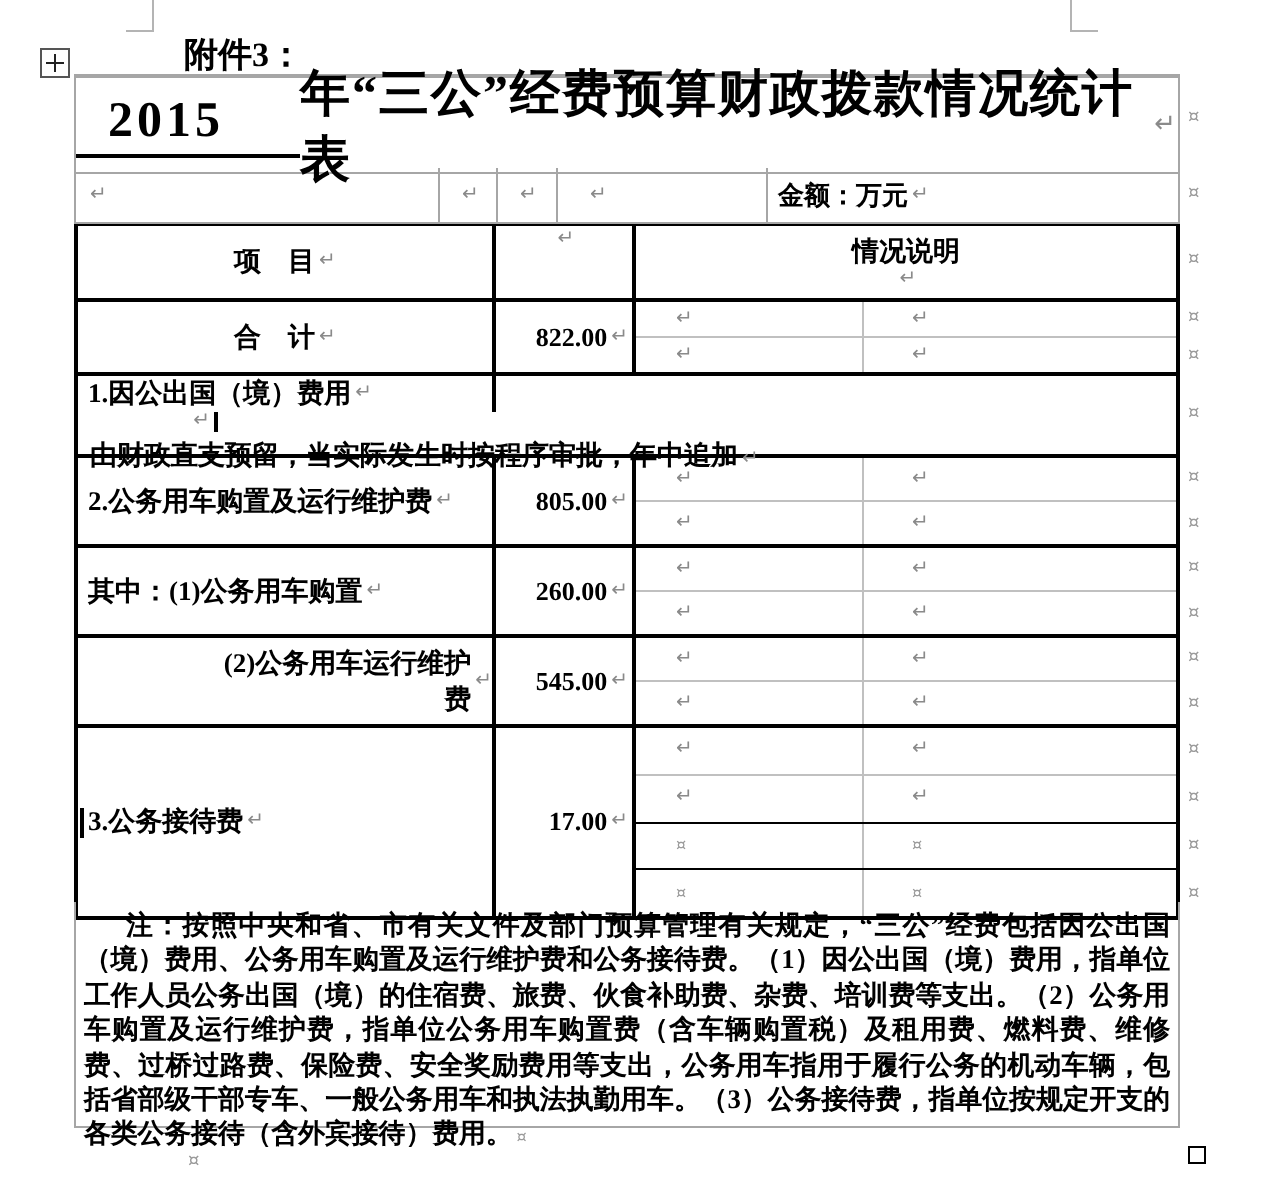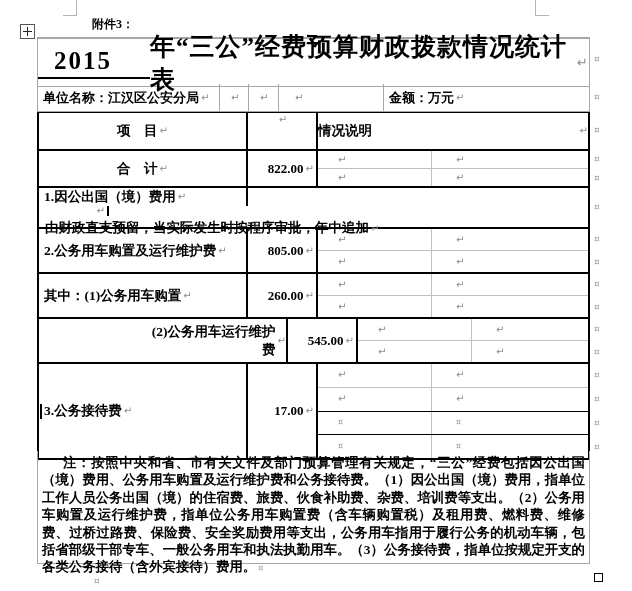--- a/index.html
+++ b/index.html
@@ -6,21 +6,21 @@
   .page{position:relative;width:632px;height:591px;background:#ffffff;overflow:hidden;
         font-family:"Liberation Serif","DejaVu Serif",serif;color:#000;}
 
   
   .corner-tl{position:absolute;left:63px;top:0;width:13px;height:15px;
              border-right:1px solid #b4b4b4;border-bottom:1px solid #b4b4b4;}
   .corner-tr{position:absolute;left:535px;top:0;width:13px;height:15px;
              border-left:1px solid #b4b4b4;border-bottom:1px solid #b4b4b4;}
 
   
-  .attachment{position:absolute;left:92px;top:16px;font-size:12px;font-weight:bold;}
+  .attachment{position:absolute;left:92px;top:16px;font-size:17px;font-weight:bold;}
 
   
   .move-handle{position:absolute;left:20px;top:24px;width:13px;height:13px;
                border:1px solid #555;background:#fff;}
   .move-handle .cv{position:absolute;left:6px;top:2px;width:1px;height:9px;background:#222;}
   .move-handle .ch{position:absolute;left:2px;top:6px;width:9px;height:1px;background:#222;}
 
   
   .resize-handle{position:absolute;left:594px;top:573px;width:7px;height:7px;
                  border:1px solid #000;background:#fff;}
@@ -52,27 +52,27 @@
   .row-hj{top:114px;height:37px;}
   .row-r1{top:151px;height:41px;flex-direction:column;}
   .row-r2{top:192px;height:45px;}
   .row-r3{top:237px;height:45px;}
   .row-r4{top:282px;height:45px;}
   .row-r5{top:327px;height:96px;}
 
   .c-item{width:209px;box-sizing:border-box;border-right:2px solid #000;display:flex;
           align-items:center;padding-left:5px;text-align:right;}
   .c-item.center{justify-content:center;padding-left:0;}
-  .c-item.indent{padding-left:60px;margin-left:40px;}
+  .c-item.indent{padding-left:60px;}
   .c-budget{width:70px;box-sizing:border-box;border-right:2px solid #000;display:flex;
             align-items:center;justify-content:flex-end;padding-right:2px;font-size:13px;}
   .c-budget.hdr{justify-content:center;padding:2px 1px 0 1px;text-align:center;
                 line-height:16px;font-size:13.5px;align-items:flex-start;}
   .c-sit{flex:1;display:flex;}
-  .c-sit.hdr{align-items:center;justify-content:space-between;}
+  .c-sit.hdr{align-items:center;justify-content:center;flex-direction:column;}
   .c-sit.cols{flex-direction:column;}
   .sit-sub{flex:1;display:flex;border-bottom:1px solid #c0c0c0;}
   .sit-sub.bb-dark{border-bottom:1px solid #000;}
   .sit-sub.last{border-bottom:none;}
   .sit-cell{width:114px;box-sizing:border-box;border-right:1px solid #c0c0c0;display:flex;
             align-items:center;padding-left:18px;}
   .sit-cell.rt{flex:1;border-right:none;padding-left:22px;}
   .c-sit-text{flex:1;padding:3px 5px 0 6px;font-size:13.5px;font-weight:bold;line-height:18px;}
 
   .row-note{top:414px;height:113px;border:1px solid #a6a6a6;border-top:none;display:block;}
@@ -107,21 +107,20 @@
   <div class="doc-table">
 
     <div class="t-row row-title">
       <span class="u-year">2015</span>
         <span>年“三公”经费预算财政拨款情况统计表</span>
         <span class="pm big">↵</span>
     </div>
 
     <div class="t-row row-unit">
       <div class="u-cell c1">
-        <span>单位名称：江汉区公安分局</span>
         <span class="pm">↵</span>
       </div>
       <div class="u-cell c2">
         <span class="pm">↵</span>
       </div>
       <div class="u-cell c3">
         <span class="pm">↵</span>
       </div>
       <div class="u-cell c4">
         <span class="pm">↵</span>

